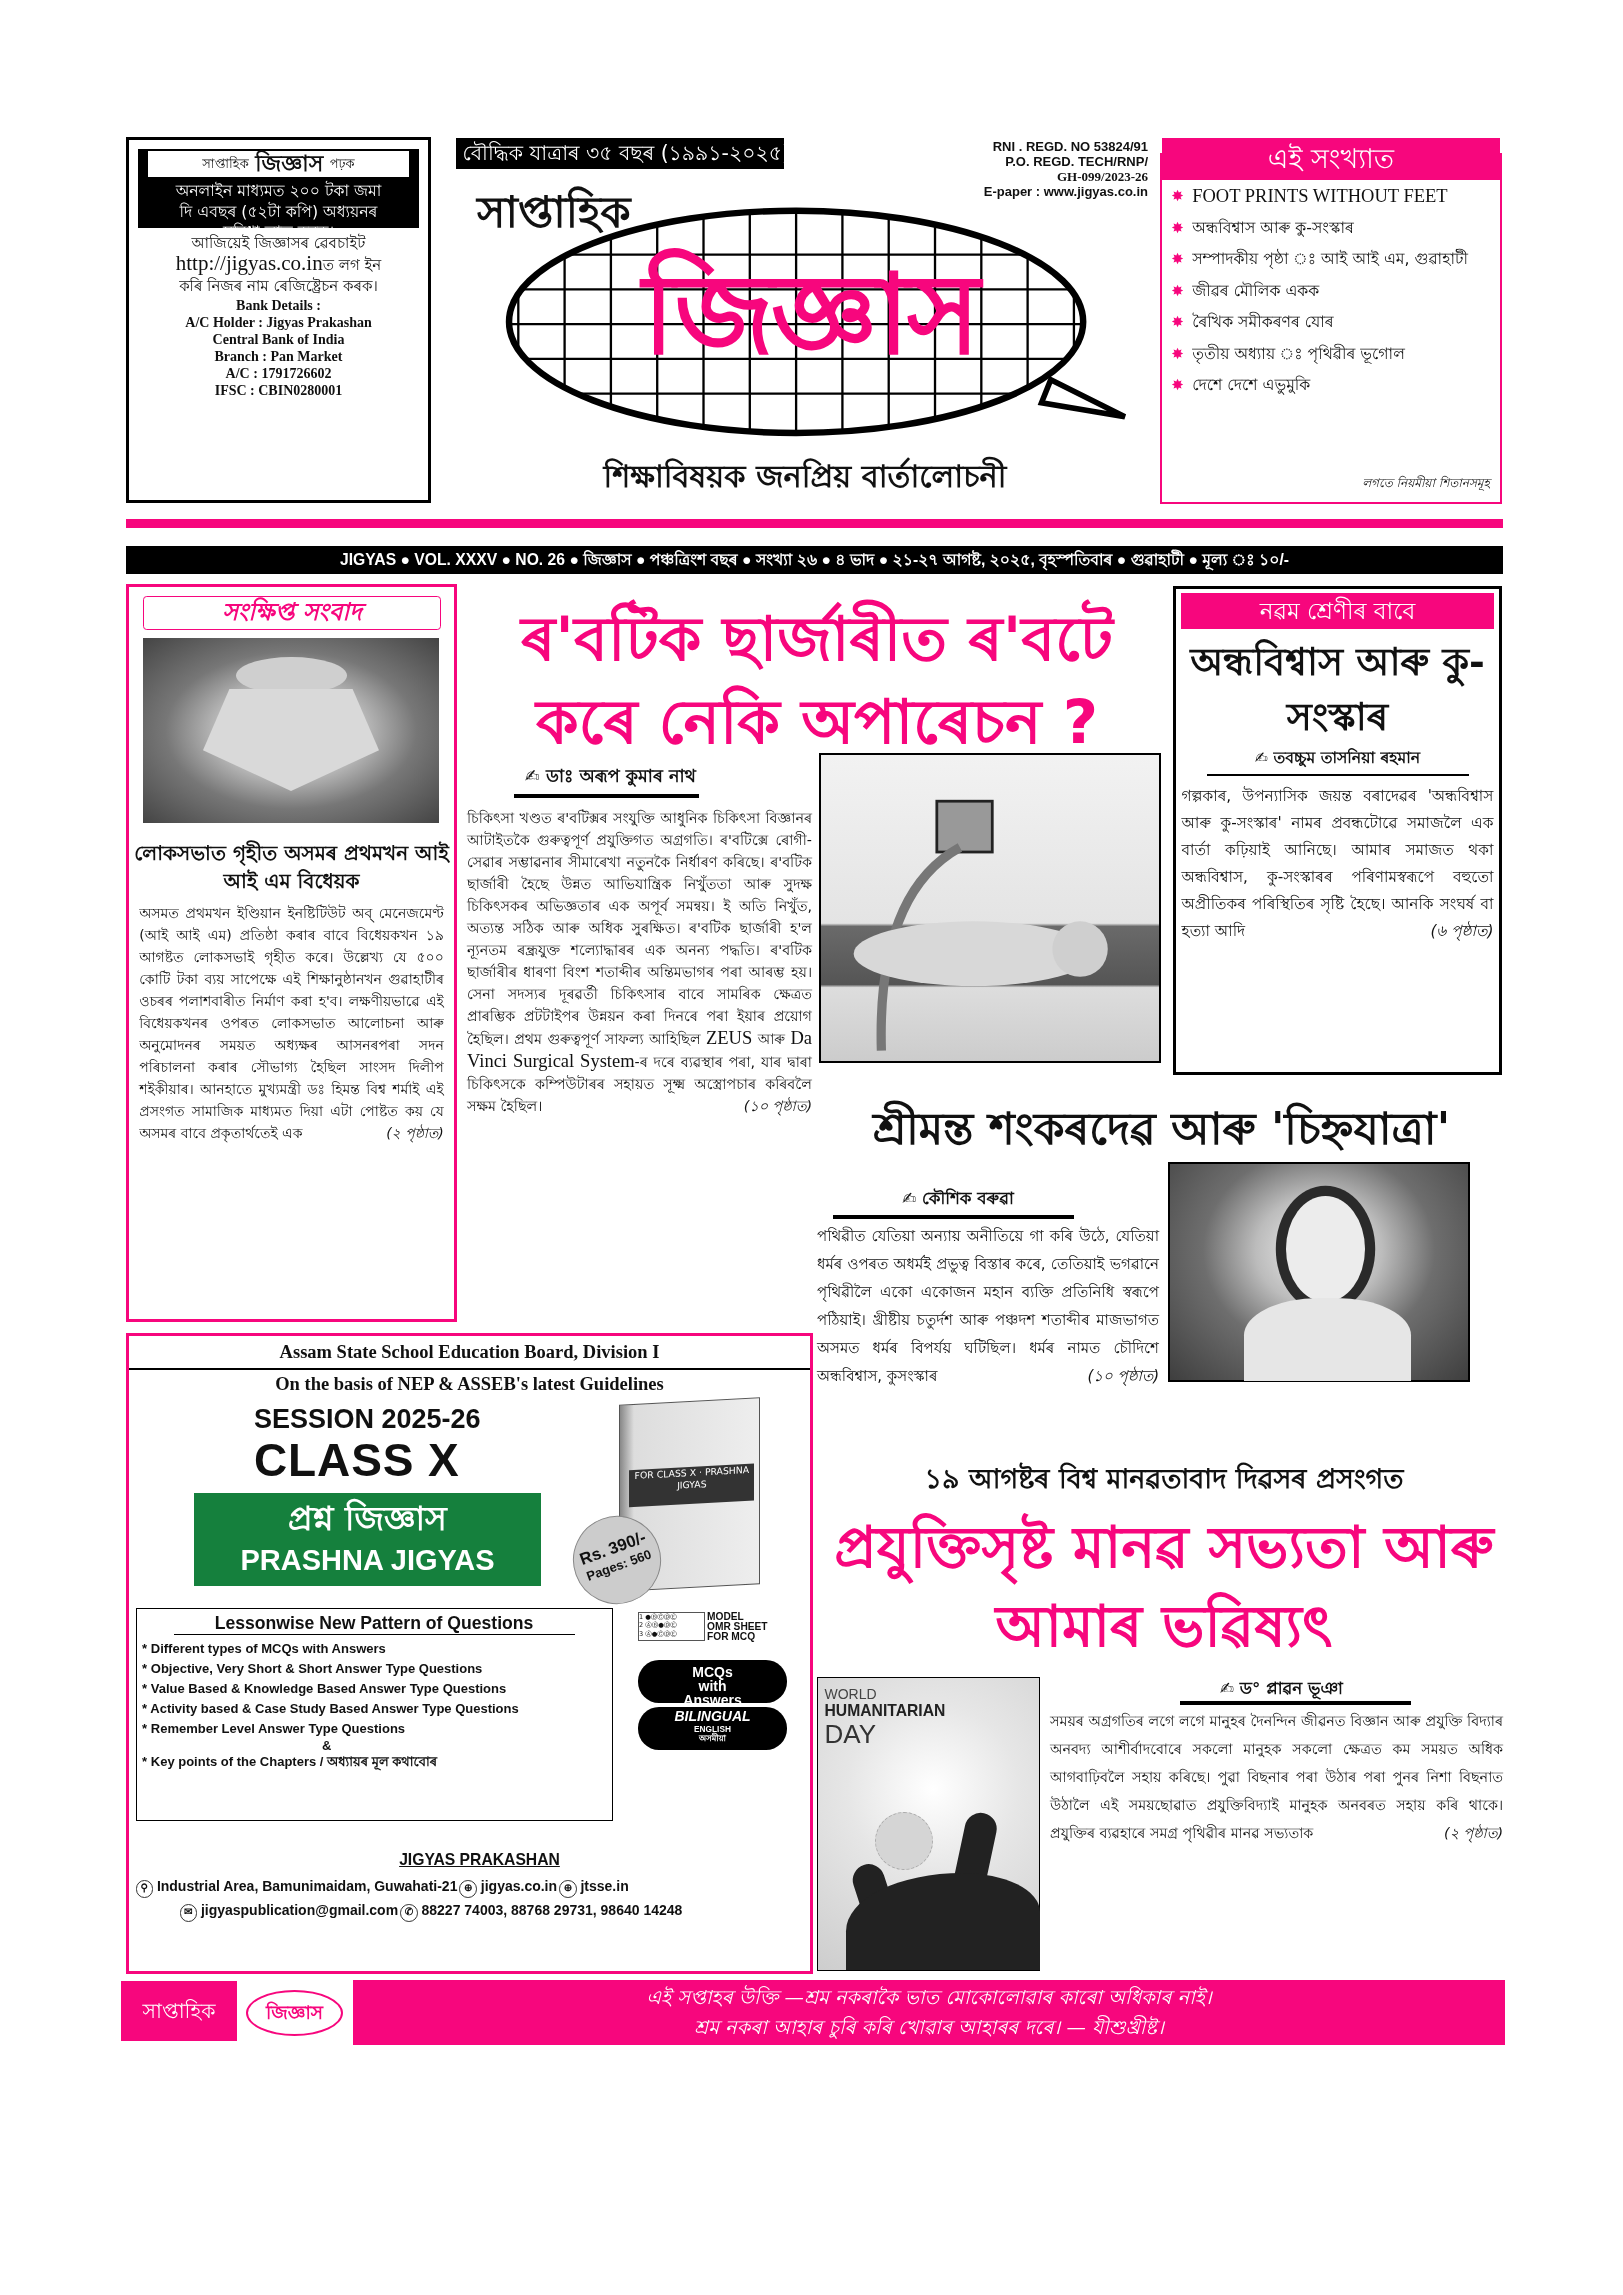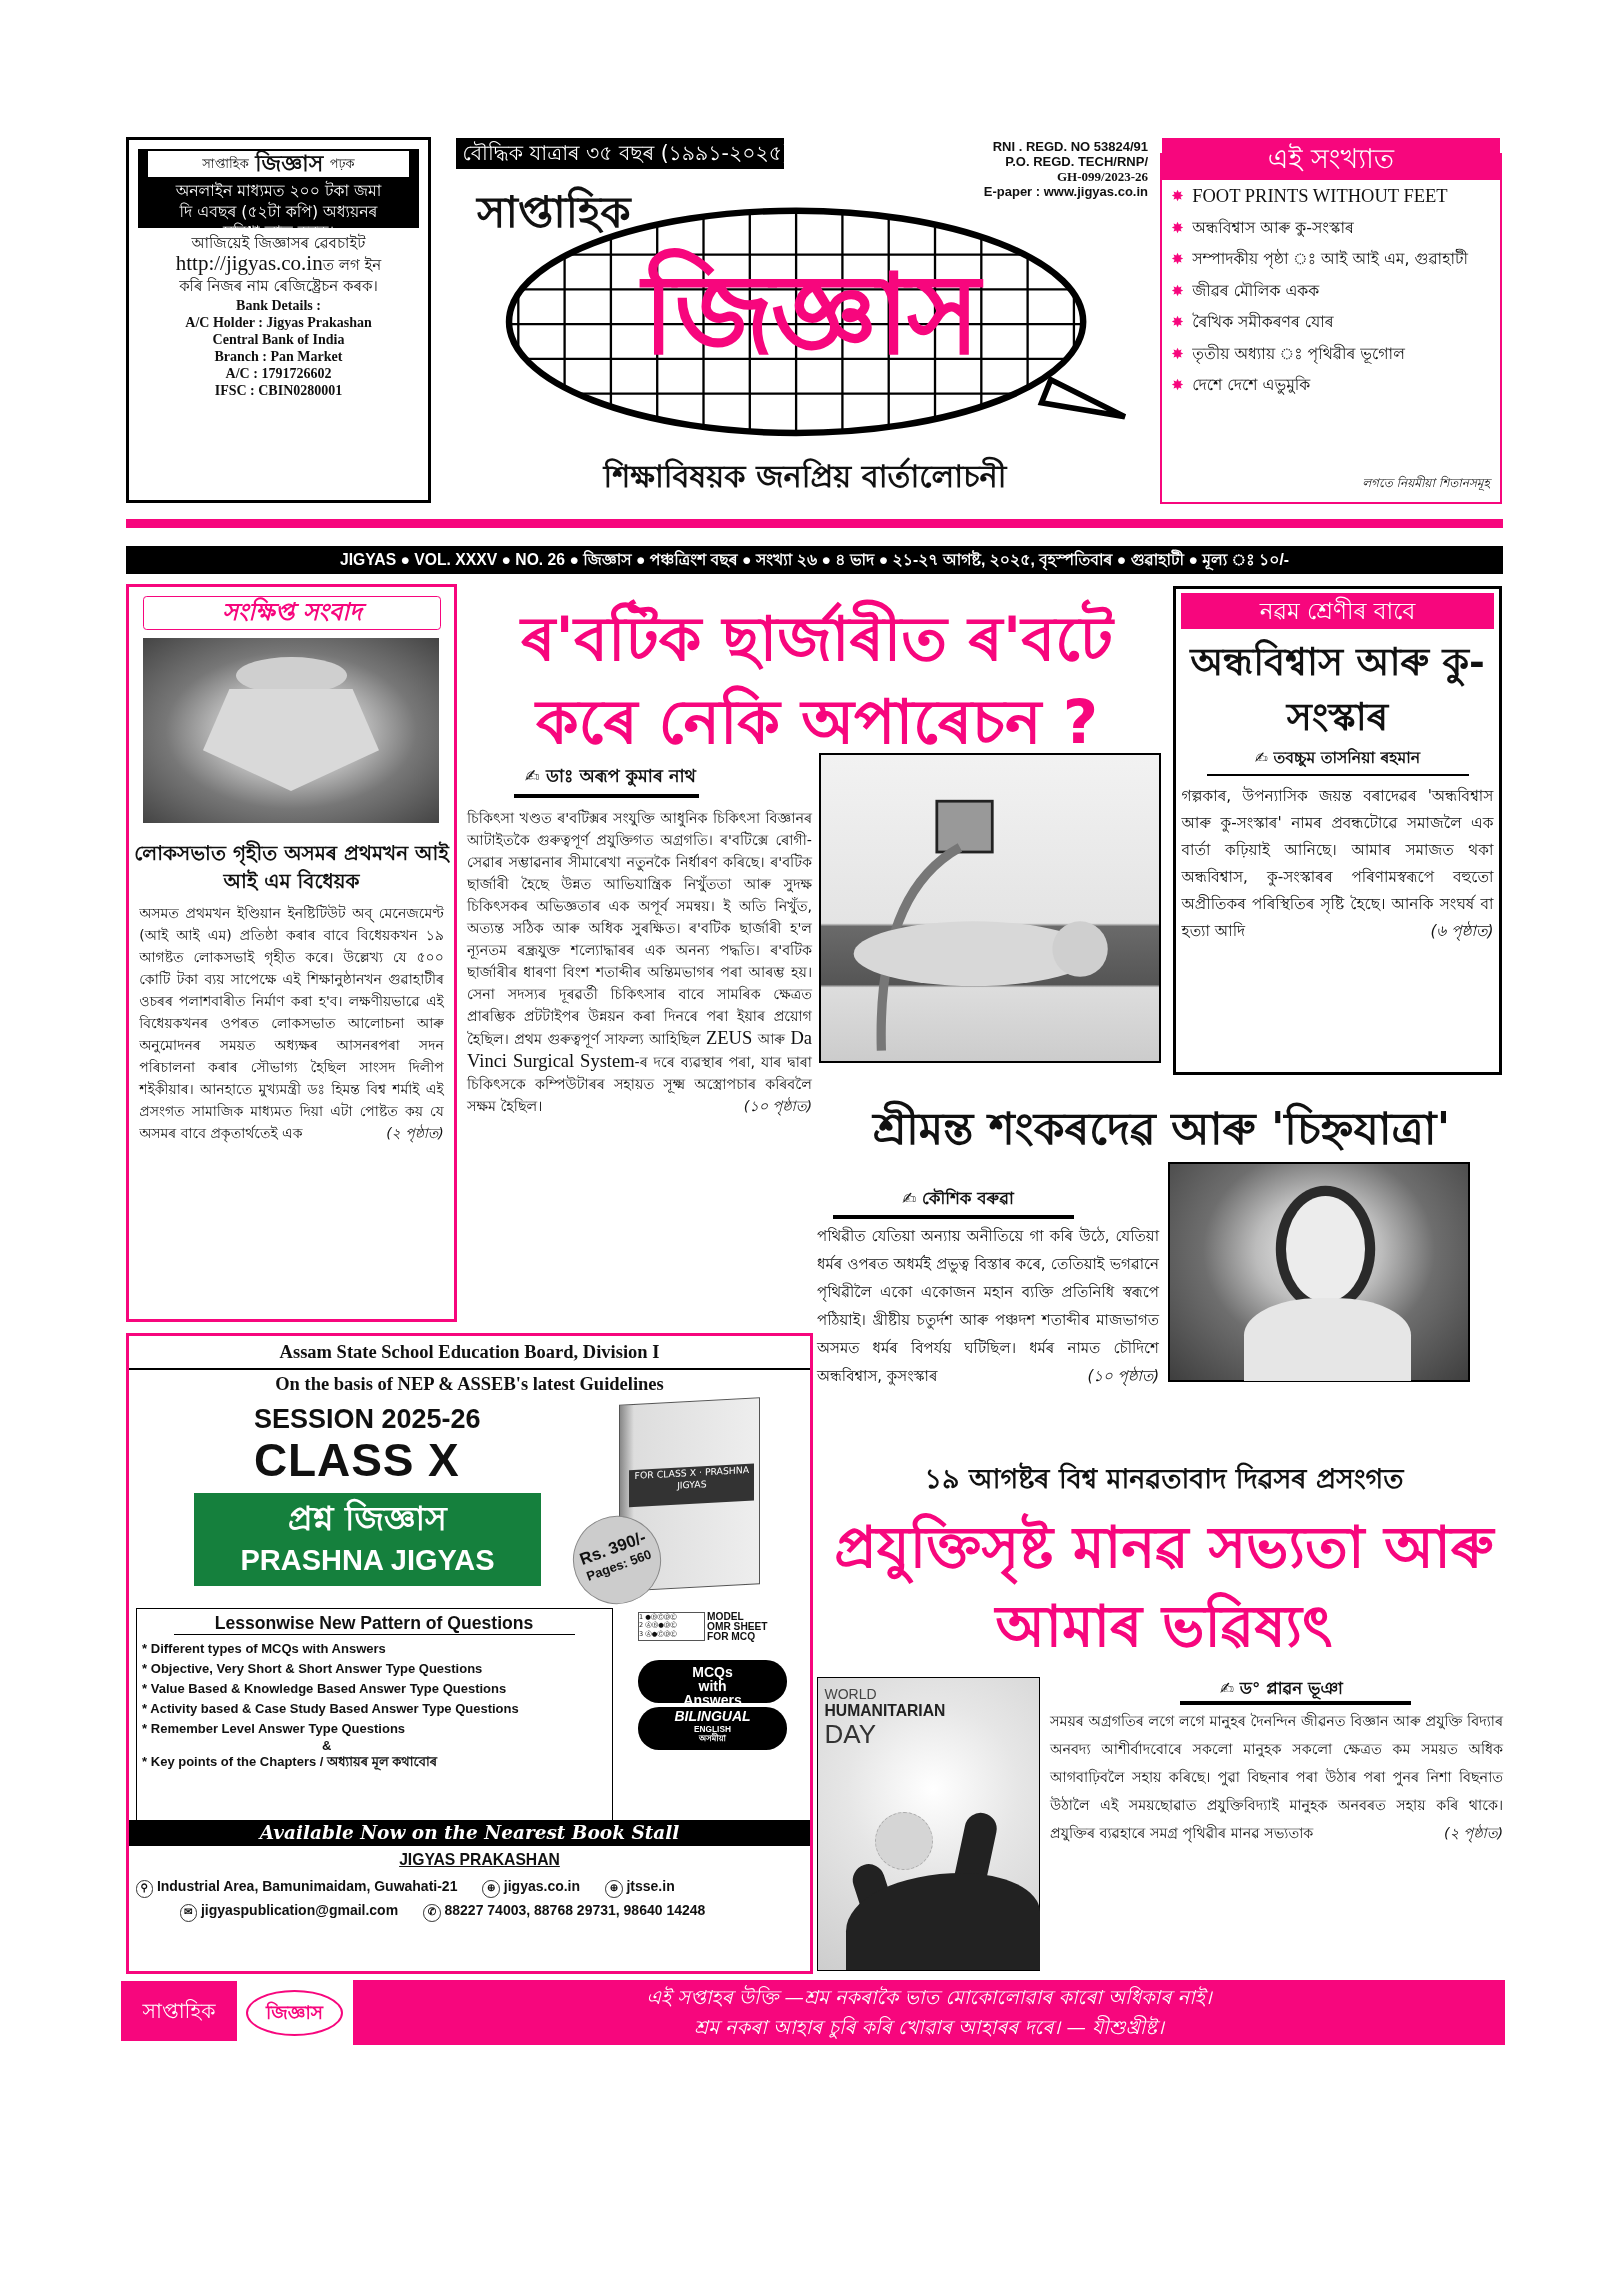--- a/index.html
+++ b/index.html
@@ -135,21 +135,21 @@
   #ad .omr .lbl { position: absolute; left: 69px; top: 0; font-family: "Liberation Sans", sans-serif; font-weight: bold; font-size: 10.2px; line-height: 10.2px; }
   #ad .pill { position: absolute; left: 509px; width: 149px; height: 43px; background: #000; color: #fff; border-radius: 21px; text-align: center;
               font-family: "Liberation Sans", sans-serif; font-weight: bold; }
   #ad .pill1 { top: 324px; font-size: 14px; line-height: 14px; padding-top: 4.6px; box-sizing: border-box; }
   #ad .pill2 { top: 371px; padding-top: 2px; box-sizing: border-box; }
   #ad .pill2 .b { font-style: italic; font-size: 14px; display: block; line-height: 15.7px; }
   #ad .pill2 .s { font-size: 8.3px; display: block; line-height: 9.3px; }
   #ad .avail { position: absolute; left: 0; right: 0; top: 484px; height: 26px; background: #000; color: #fff; text-align: center;
                font-family: "DejaVu Serif", serif; font-style: italic; font-weight: bold; font-size: 18.5px; line-height: 26px; }
   #ad .pub { position: absolute; left: 0; right: 0; top: 515px; text-align: center; font-family: "Liberation Sans", sans-serif; font-weight: bold; font-size: 15.7px; text-decoration: underline; padding-left: 20px; }
-  #ad .contact { position: absolute; left: 6.5px; right: 6.5px; font-family: "Liberation Sans", sans-serif; font-weight: bold; font-size: 14px; display: flex; gap: 25px; align-items: center; }
+  #ad .contact { position: absolute; left: 6.5px; right: 6.5px; font-family: "Liberation Sans", sans-serif; font-weight: bold; font-size: 14px; display: flex; gap: 2px; align-items: center; }
   #ad .c1 { top: 542px; }
   #ad .c2 { top: 566px; padding-left: 44px; }
   #ad .ic { display: inline-block; width: 15.7px; height: 15.7px; border-radius: 50%; border: 0.9px solid #333; text-align: center; font-size: 10.2px; line-height: 14px; margin-right: 3.7px; }
 
   
   #foot-sap { left: 121px; top: 1981px; width: 116px; height: 60px; background: #f7067d; color: #fff; font-size: 20.4px; text-align: center; line-height: 60px; }
   #foot-logo { left: 246px; top: 1990px; width: 97px; height: 46px; border: 2.3px solid #f7067d; border-radius: 50%; color: #f7067d;
                font-size: 18.5px; font-weight: bold; text-align: center; line-height: 42px; }
   #foot-quote { left: 353px; top: 1980px; width: 1152px; height: 65px; background: #f7067d; color: #fff; text-align: center;
                 font-size: 19.4px; font-style: italic; line-height: 30px; padding-top: 2.8px; }
@@ -377,21 +377,20 @@
   <div class="pill pill1">
     <div>MCQs</div>
     <div>with</div>
     <div>Answers</div>
   </div>
   <div class="pill pill2">
     <span class="b">BILINGUAL</span>
     <span class="s">ENGLISH</span>
     <span class="s">অসমীয়া</span>
   </div>
-  <div class="avail">Available Now on the Nearest Book Stall</div>
   <div class="pub">JIGYAS PRAKASHAN</div>
   <div class="contact c1">
     <span><span class="ic">⚲</span><span>Industrial Area, Bamunimaidam, Guwahati-21</span></span>
     <span><span class="ic">⊕</span><span>jigyas.co.in</span></span>
     <span><span class="ic">⊕</span><span>jtsse.in</span></span>
   </div>
   <div class="contact c2">
     <span><span class="ic">✉</span><span>jigyaspublication@gmail.com</span></span>
     <span><span class="ic">✆</span><span>88227 74003, 88768 29731, 98640 14248</span></span>
   </div>

